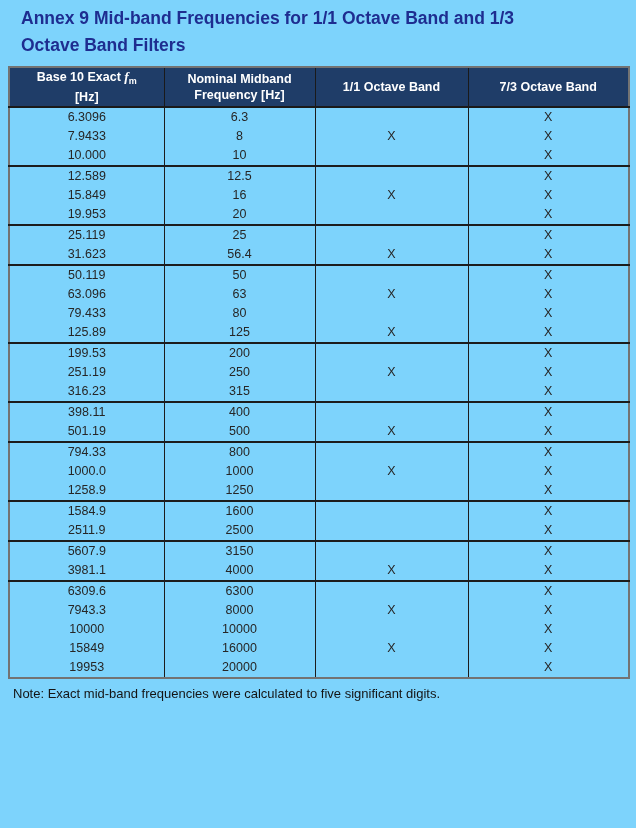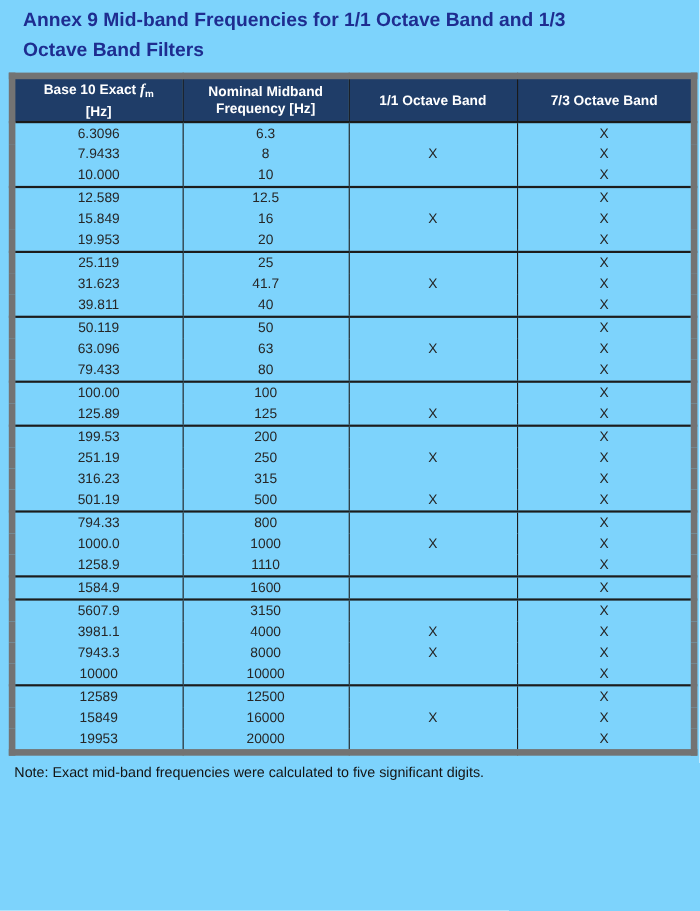--- a/index.html
+++ b/index.html
@@ -17,21 +17,21 @@
     font-size:17.5px;
     line-height:27px;
     font-weight:bold;
     color:#1E2D90;
   }
   table.freq {
     margin:7px 0 0 8px;
     width:620px;
     table-layout:fixed;
     border-collapse:collapse;
-    border:6px solid #737373;
+    border:2px solid #737373;
   }
   col.c1 { width:155px; }
   col.c2 { width:151px; }
   col.c3 { width:153px; }
   col.c4 { width:161px; }
   th {
     height:37px;
     background:#1F3D68;
     color:#ffffff;
     font-size:12.5px;
@@ -144,54 +144,42 @@
           <td>X</td>
         </tr>
         <tr class="group-start">
           <td>25.119</td>
           <td>25</td>
           <td></td>
           <td>X</td>
         </tr>
         <tr>
           <td>31.623</td>
-          <td>41.7</td>
-          <td>X</td>
-          <td>X</td>
-        </tr>
-        <tr>
-          <td>39.811</td>
-          <td>40</td>
-          <td></td>
+          <td>56.4</td>
+          <td>X</td>
           <td>X</td>
         </tr>
         <tr class="group-start">
           <td>50.119</td>
           <td>50</td>
           <td></td>
           <td>X</td>
         </tr>
         <tr>
           <td>63.096</td>
           <td>63</td>
           <td>X</td>
           <td>X</td>
         </tr>
         <tr>
           <td>79.433</td>
           <td>80</td>
           <td></td>
           <td>X</td>
         </tr>
-        <tr class="group-start">
-          <td>100.00</td>
-          <td>100</td>
-          <td></td>
-          <td>X</td>
-        </tr>
         <tr>
           <td>125.89</td>
           <td>125</td>
           <td>X</td>
           <td>X</td>
         </tr>
         <tr class="group-start">
           <td>199.53</td>
           <td>200</td>
           <td></td>
@@ -202,80 +190,92 @@
           <td>250</td>
           <td>X</td>
           <td>X</td>
         </tr>
         <tr>
           <td>316.23</td>
           <td>315</td>
           <td></td>
           <td>X</td>
         </tr>
+        <tr class="group-start">
+          <td>398.11</td>
+          <td>400</td>
+          <td></td>
+          <td>X</td>
+        </tr>
         <tr>
           <td>501.19</td>
           <td>500</td>
           <td>X</td>
           <td>X</td>
         </tr>
         <tr class="group-start">
           <td>794.33</td>
           <td>800</td>
           <td></td>
           <td>X</td>
         </tr>
         <tr>
           <td>1000.0</td>
           <td>1000</td>
           <td>X</td>
           <td>X</td>
         </tr>
         <tr>
           <td>1258.9</td>
-          <td>1110</td>
+          <td>1250</td>
           <td></td>
           <td>X</td>
         </tr>
         <tr class="group-start">
           <td>1584.9</td>
           <td>1600</td>
           <td></td>
           <td>X</td>
         </tr>
+        <tr>
+          <td>2511.9</td>
+          <td>2500</td>
+          <td></td>
+          <td>X</td>
+        </tr>
         <tr class="group-start">
           <td>5607.9</td>
           <td>3150</td>
           <td></td>
           <td>X</td>
         </tr>
         <tr>
           <td>3981.1</td>
           <td>4000</td>
           <td>X</td>
           <td>X</td>
         </tr>
+        <tr class="group-start">
+          <td>6309.6</td>
+          <td>6300</td>
+          <td></td>
+          <td>X</td>
+        </tr>
         <tr>
           <td>7943.3</td>
           <td>8000</td>
           <td>X</td>
           <td>X</td>
         </tr>
         <tr>
           <td>10000</td>
           <td>10000</td>
           <td></td>
           <td>X</td>
         </tr>
-        <tr class="group-start">
-          <td>12589</td>
-          <td>12500</td>
-          <td></td>
-          <td>X</td>
-        </tr>
         <tr>
           <td>15849</td>
           <td>16000</td>
           <td>X</td>
           <td>X</td>
         </tr>
         <tr>
           <td>19953</td>
           <td>20000</td>
           <td></td>

